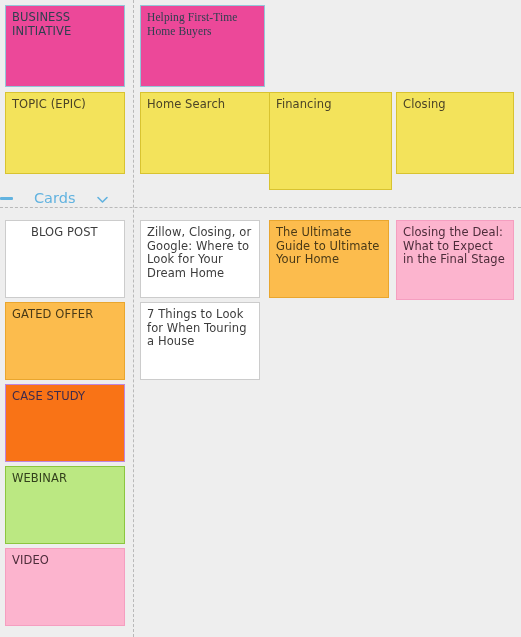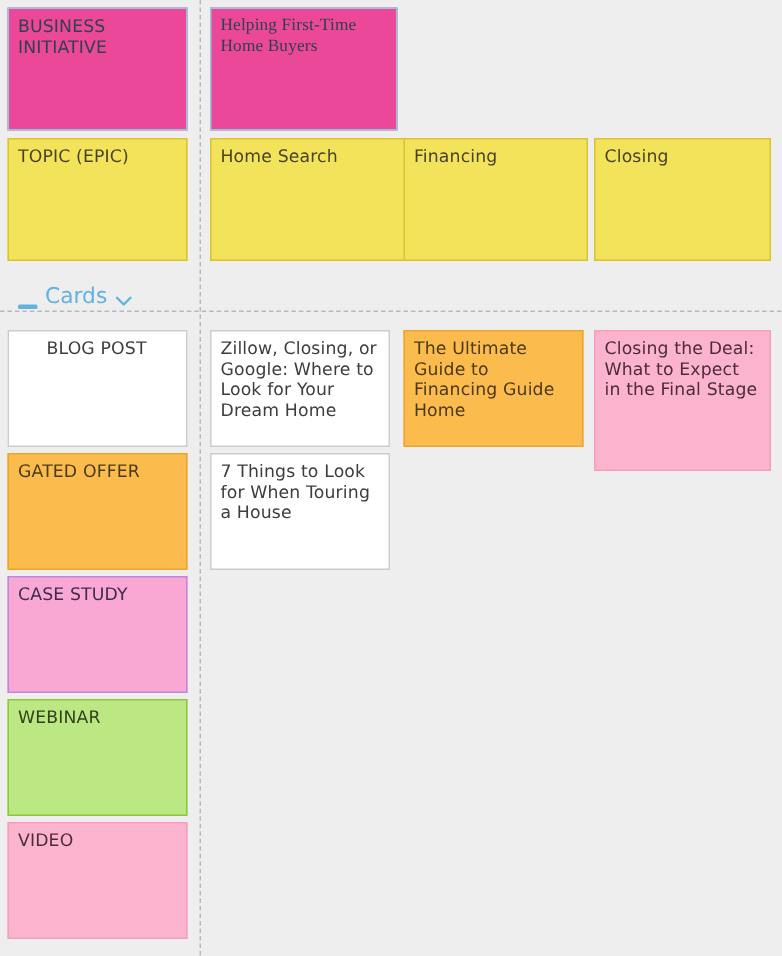--- a/index.html
+++ b/index.html
@@ -51,35 +51,34 @@
   }
   .card .card-text {
     display: block;
   }
 
   
   .c-blue   { background: #ec4899; border-color: #93c6d8; color: #2f4050; }
   .c-yellow { background: #f3e35b; border-color: #d8c330; color: #4a4327; }
   .c-white  { background: #ffffff; border-color: #cccccc; color: #3d3d3d; }
   .c-orange { background: #fcbc4d; border-color: #e9a62e; color: #4a3a17; }
-  .c-purple { background: #f9a8d4; border-color: #c085dd; color: #3f2b4b; }
+  .c-purple { background: #f97316; border-color: #c085dd; color: #3f2b4b; }
   .c-green  { background: #bbe882; border-color: #8cc63f; color: #33401c; }
   .c-pink   { background: #fcb4ce; border-color: #f59ec0; color: #4d2c3a; }
 
   
   .section-header {
     position: absolute;
     display: flex;
-    align-items: flex-end;
-    gap: 5px;
+    align-items: center;
+    gap: 21px;
     color: #62b3e0;
     font-size: 14.5px;
     cursor: pointer;
     user-select: none;
-    padding-left: 12px;
   }
   .collapse-bar {
     display: inline-block;
     width: 13px;
     height: 3px;
     background: #62b3e0;
     border-radius: 1px;
   }
   .section-title {
     font-size: 14.5px;
@@ -113,21 +112,21 @@
   </div>
 
   <div class="card c-yellow" style="left:5px; top:92px; width:120px; height:82px;">
     <span class="card-text">TOPIC (EPIC)</span>
   </div>
 
   <div class="card c-yellow" style="left:140px; top:92px; width:143px; height:82px;">
     <span class="card-text">Home Search</span>
   </div>
 
-  <div class="card c-yellow" style="left:269px; top:92px; width:123px; height:82px;">
+  <div class="card c-yellow" style="left:269px; top:92px; width:123px; height:98px;">
     <span class="card-text">Financing</span>
   </div>
 
   <div class="card c-yellow" style="left:396px; top:92px; width:118px; height:82px;">
     <span class="card-text">Closing</span>
   </div>
 
   <div class="section-header" style="left:0px; top:190px;">
     <span class="collapse-bar"></span>
     <span class="section-title">Cards</span>
@@ -160,20 +159,20 @@
 
   <div class="card c-white" style="left:140px; top:220px; width:120px; height:78px;">
     <span class="card-text">Zillow, Closing, or Google: Where to Look for Your Dream Home</span>
   </div>
 
   <div class="card c-white" style="left:140px; top:302px; width:120px; height:78px;">
     <span class="card-text">7 Things to Look for When Touring a House</span>
   </div>
 
   <div class="card c-orange" style="left:269px; top:220px; width:120px; height:78px;">
-    <span class="card-text">The Ultimate Guide to Financing Guide Home</span>
+    <span class="card-text">The Ultimate Guide to Ultimate Your Home</span>
   </div>
 
-  <div class="card c-pink" style="left:396px; top:220px; width:118px; height:94px;">
+  <div class="card c-pink" style="left:396px; top:220px; width:118px; height:80px;">
     <span class="card-text">Closing the Deal: What to Expect in the Final Stage</span>
   </div>
 
 </div>
 
 </body></html>

